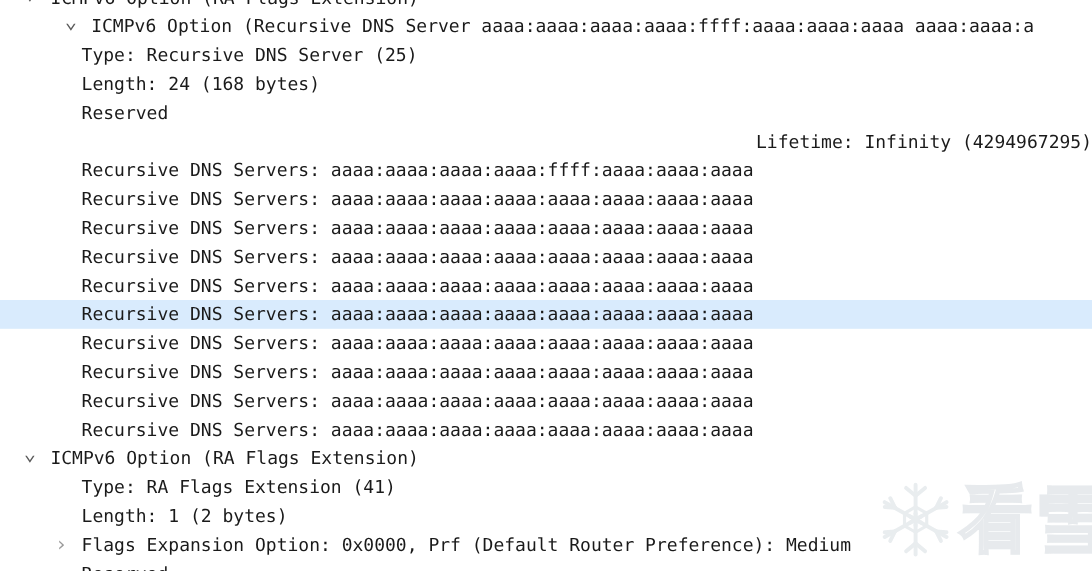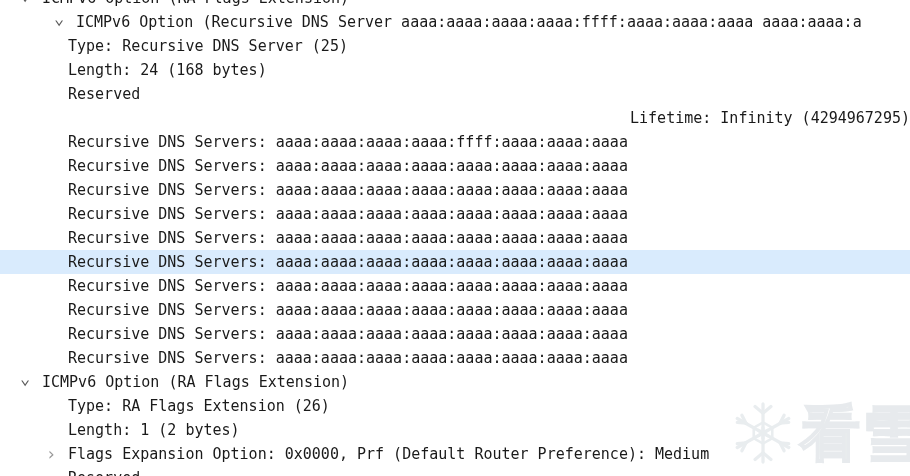--- a/index.html
+++ b/index.html
@@ -108,21 +108,21 @@
     <div class="tree-row lvl-2" style="position: absolute; left: 0px; right: 0px; top: 154px;"><span class="row-text">Recursive DNS Servers: aaaa:aaaa:aaaa:aaaa:aaaa:aaaa:aaaa:aaaa</span></div>
     <div class="tree-row lvl-2" style="position: absolute; left: 0px; right: 0px; top: 178px;"><span class="row-text">Recursive DNS Servers: aaaa:aaaa:aaaa:aaaa:aaaa:aaaa:aaaa:aaaa</span></div>
     <div class="tree-row lvl-2" style="position: absolute; left: 0px; right: 0px; top: 202px;"><span class="row-text">Recursive DNS Servers: aaaa:aaaa:aaaa:aaaa:aaaa:aaaa:aaaa:aaaa</span></div>
     <div class="tree-row lvl-2" style="position: absolute; left: 0px; right: 0px; top: 226px;"><span class="row-text">Recursive DNS Servers: aaaa:aaaa:aaaa:aaaa:aaaa:aaaa:aaaa:aaaa</span></div>
     <div class="tree-row selected lvl-2" style="position: absolute; left: 0px; right: 0px; top: 250px;"><span class="row-text">Recursive DNS Servers: aaaa:aaaa:aaaa:aaaa:aaaa:aaaa:aaaa:aaaa</span></div>
     <div class="tree-row lvl-2" style="position: absolute; left: 0px; right: 0px; top: 274px;"><span class="row-text">Recursive DNS Servers: aaaa:aaaa:aaaa:aaaa:aaaa:aaaa:aaaa:aaaa</span></div>
     <div class="tree-row lvl-2" style="position: absolute; left: 0px; right: 0px; top: 298px;"><span class="row-text">Recursive DNS Servers: aaaa:aaaa:aaaa:aaaa:aaaa:aaaa:aaaa:aaaa</span></div>
     <div class="tree-row lvl-2" style="position: absolute; left: 0px; right: 0px; top: 322px;"><span class="row-text">Recursive DNS Servers: aaaa:aaaa:aaaa:aaaa:aaaa:aaaa:aaaa:aaaa</span></div>
     <div class="tree-row lvl-2" style="position: absolute; left: 0px; right: 0px; top: 346px;"><span class="row-text">Recursive DNS Servers: aaaa:aaaa:aaaa:aaaa:aaaa:aaaa:aaaa:aaaa</span></div>
     <div class="tree-row lvl-1" style="position: absolute; left: 0px; right: 0px; top: 370px;"><span class="twisty open"></span><span class="row-text">ICMPv6 Option (RA Flags Extension)</span></div>
-    <div class="tree-row lvl-2" style="position: absolute; left: 0px; right: 0px; top: 394px;"><span class="row-text">Type: RA Flags Extension (26)</span></div>
+    <div class="tree-row lvl-2" style="position: absolute; left: 0px; right: 0px; top: 394px;"><span class="row-text">Type: RA Flags Extension (41)</span></div>
     <div class="tree-row lvl-2" style="position: absolute; left: 0px; right: 0px; top: 418px;"><span class="row-text">Length: 1 (2 bytes)</span></div>
     <div class="tree-row lvl-2" style="position: absolute; left: 0px; right: 0px; top: 442px;"><span class="twisty closed"></span><span class="row-text">Flags Expansion Option: 0x0000, Prf (Default Router Preference): Medium</span></div>
     <div class="tree-row lvl-2" style="position: absolute; left: 0px; right: 0px; top: 466px;"><span class="row-text">Reserved</span></div>
   </div>
 
 <div id="watermark">
   <svg class="wm-mark" viewBox="0 0 100 100" aria-hidden="true">
     <g stroke="#e6eaed" stroke-width="5" stroke-linecap="round" fill="none">
       <line x1="50" y1="6" x2="50" y2="94"></line>
       <line x1="11" y1="28" x2="89" y2="72"></line>

